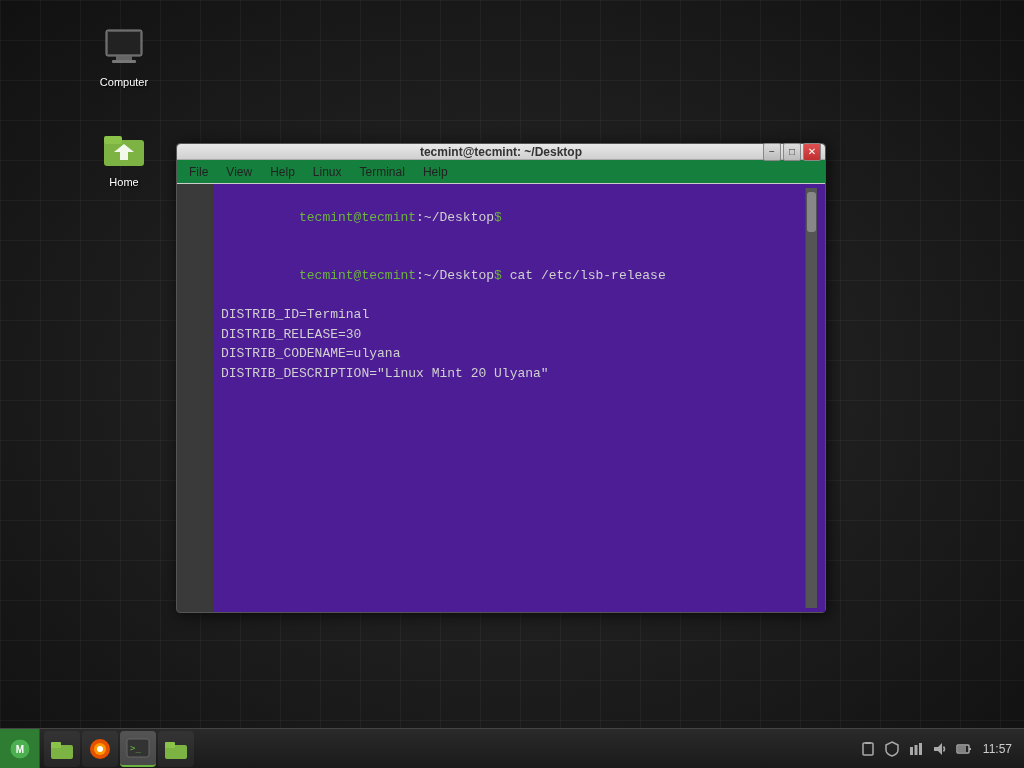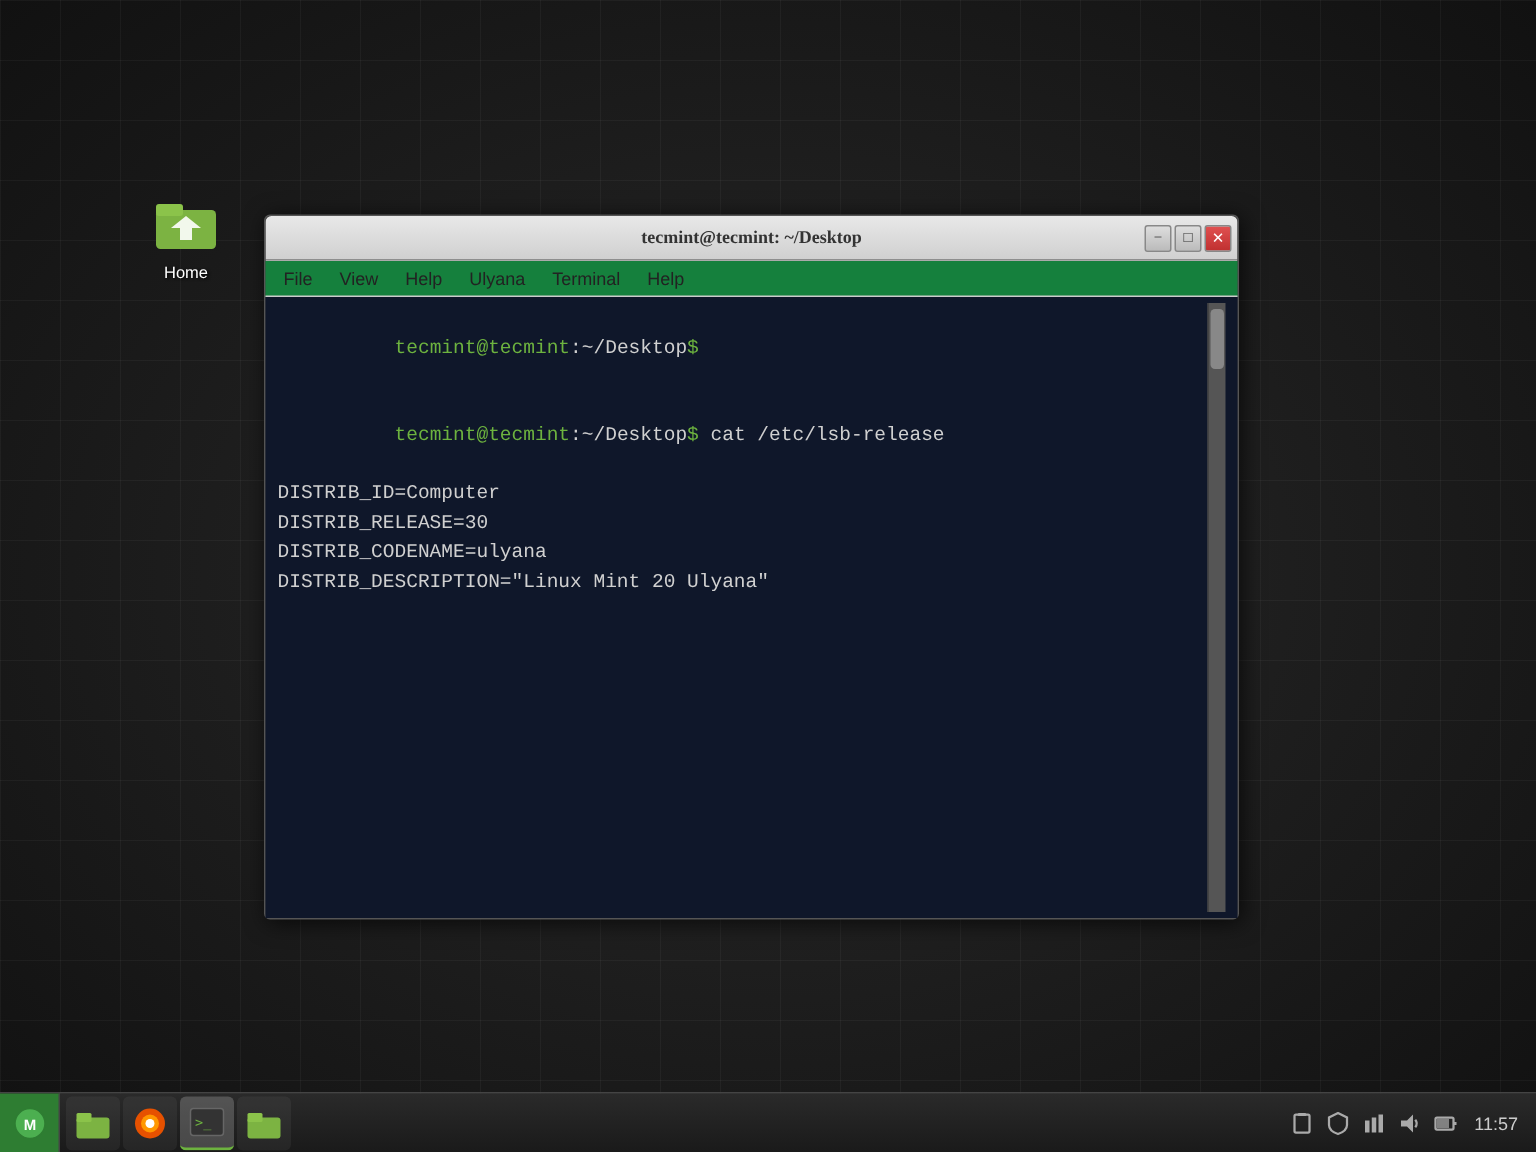--- a/index.html
+++ b/index.html
@@ -82,29 +82,28 @@
       background: #3a3a3a;
       border: 1px solid #555;
       border-radius: 4px;
       box-shadow: 2px 2px 15px rgba(0,0,0,0.7);
       display: flex;
       flex-direction: column;
     }
 
     
     .title-bar {
-      height: 30px;
+      height: 16px;
       background: linear-gradient(180deg, #e8e8e8 0%, #d0d0d0 100%);
       border-radius: 4px 4px 0 0;
       display: flex;
       align-items: center;
       justify-content: center;
       position: relative;
       border-bottom: 1px solid #aaa;
-      font-family: Liberation Serif, serif;
     }
     .title-bar-title {
       font-size: 12px;
       color: #333;
       font-weight: bold;
     }
     .title-bar-controls {
       position: absolute;
       right: 4px;
       display: flex;
@@ -140,28 +139,29 @@
       padding: 2px 8px;
       font-size: 12px;
       color: #222;
       cursor: pointer;
       border-radius: 2px;
     }
 
     
     .terminal-content {
       flex: 1;
-      background: #0f172a;
+      background: #4c1d95;
       color: #d0d0d0;
       font-family: 'Courier New', monospace;
       font-size: 13px;
       padding: 4px 8px;
       overflow: hidden;
       position: relative;
       display: flex;
+      margin-left: 36px;
     }
     .terminal-text-area {
       flex: 1;
       overflow: hidden;
     }
     .terminal-line {
       line-height: 1.5;
       white-space: pre;
     }
     .prompt { color: #6db33f; }
@@ -254,20 +254,31 @@
     }
 
     
     svg { display: block; }
   </style>
 </head>
 <body>
 
 <div class="desktop">
 
+  <div class="desktop-icon computer-icon">
+    <div class="icon-img">
+      <svg width="44" height="40" viewBox="0 0 44 40">
+        <rect x="4" y="2" width="36" height="26" rx="2" fill="#555" stroke="#888" stroke-width="1"></rect>
+        <rect x="6" y="4" width="32" height="22" fill="#222"></rect>
+        <rect x="14" y="28" width="16" height="4" fill="#666"></rect>
+        <rect x="10" y="32" width="24" height="3" rx="1" fill="#777"></rect>
+      </svg>
+    </div>
+    <span class="icon-label">Computer</span>
+  </div>
 
   <div class="desktop-icon home-icon-desktop">
     <div class="icon-img">
       <svg width="44" height="44" viewBox="0 0 44 44">
 
         <rect x="2" y="14" width="40" height="26" rx="3" fill="#7cb342"></rect>
 
         <rect x="2" y="10" width="18" height="8" rx="2" fill="#8bc34a"></rect>
 
         <polygon points="22,18 32,26 12,26" fill="#fff" opacity="0.9"></polygon>
@@ -285,37 +296,37 @@
         <div class="tb-btn">−</div>
         <div class="tb-btn">□</div>
         <div class="tb-btn close">✕</div>
       </div>
     </div>
 
     <div class="menu-bar">
       <span class="menu-item">File</span>
       <span class="menu-item">View</span>
       <span class="menu-item">Help</span>
-      <span class="menu-item">Ulyana</span>
+      <span class="menu-item">Linux</span>
       <span class="menu-item">Terminal</span>
       <span class="menu-item">Help</span>
     </div>
 
     <div class="terminal-content">
       <div class="terminal-text-area">
 
         <div class="terminal-line">
           <span class="prompt">tecmint@tecmint<span style="color:#d0d0d0">:~/Desktop</span>$</span>
         </div>
 
         <div class="terminal-line">
           <span class="prompt">tecmint@tecmint<span style="color:#d0d0d0">:~/Desktop</span>$</span><span class="command"> cat /etc/lsb-release</span>
         </div>
 
-        <div class="terminal-line output">DISTRIB_ID=Computer</div>
+        <div class="terminal-line output">DISTRIB_ID=Terminal</div>
         <div class="terminal-line output">DISTRIB_RELEASE=30</div>
         <div class="terminal-line output">DISTRIB_CODENAME=ulyana</div>
         <div class="terminal-line output">DISTRIB_DESCRIPTION="Linux Mint 20 Ulyana"</div>
 
 
       </div>
 
       <div class="terminal-scrollbar">
         <div class="scrollbar-thumb"></div>
       </div>

